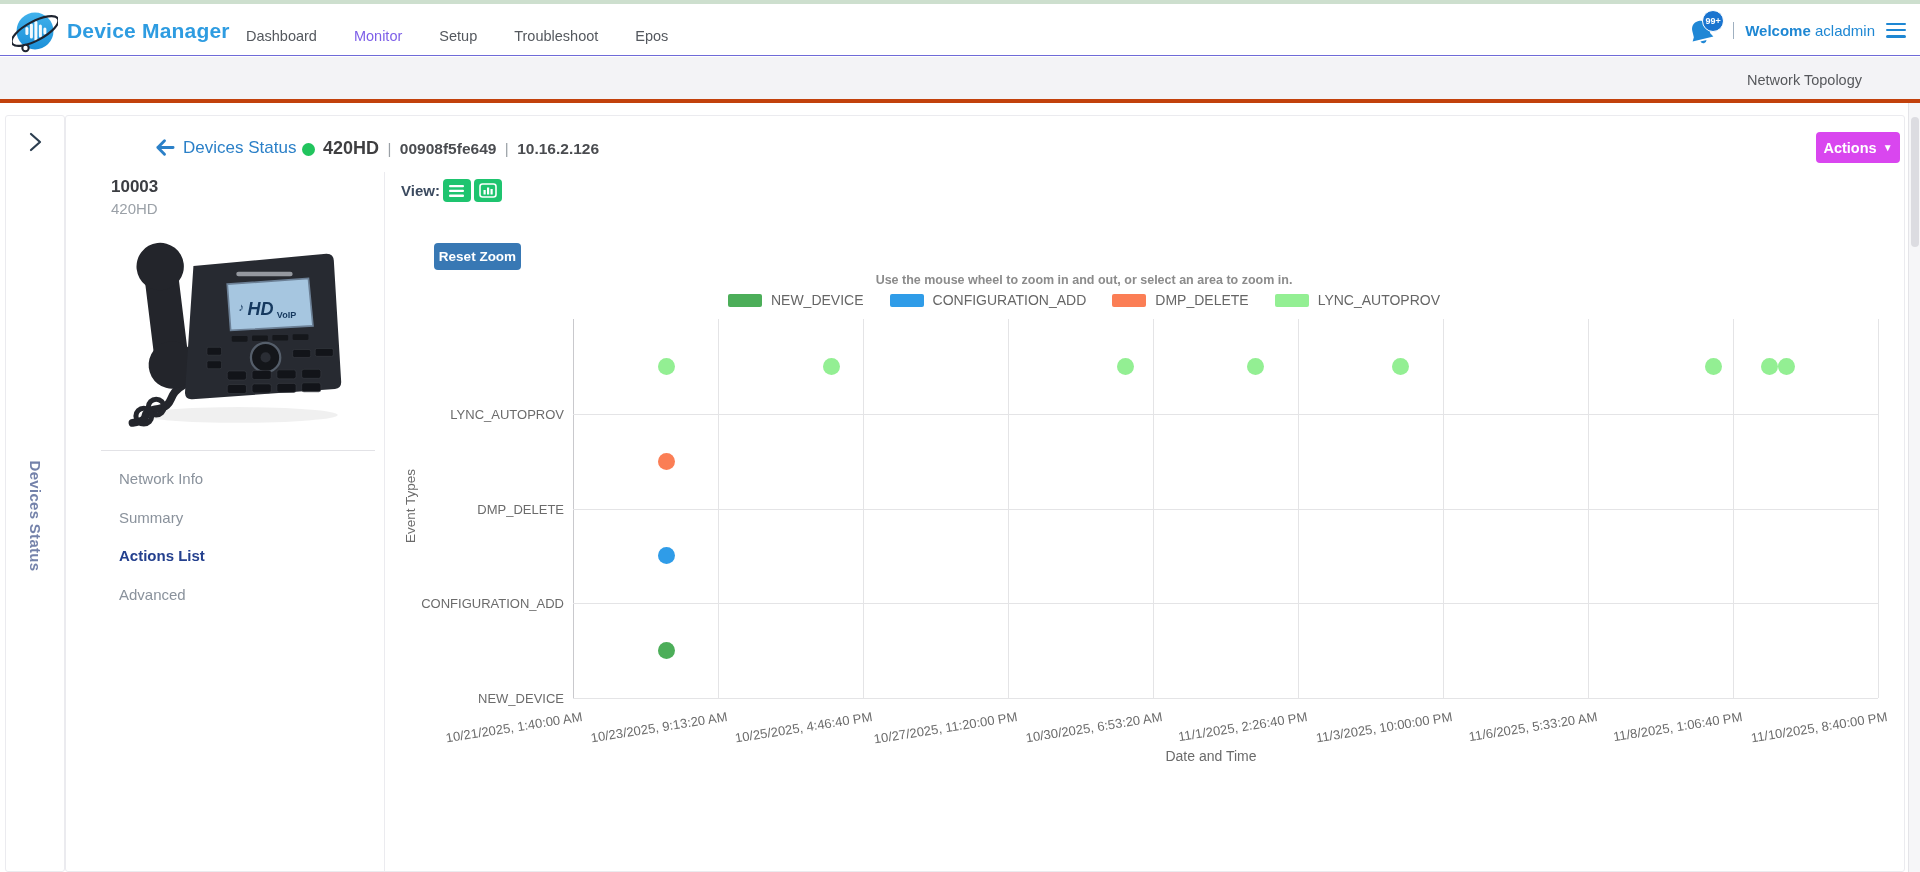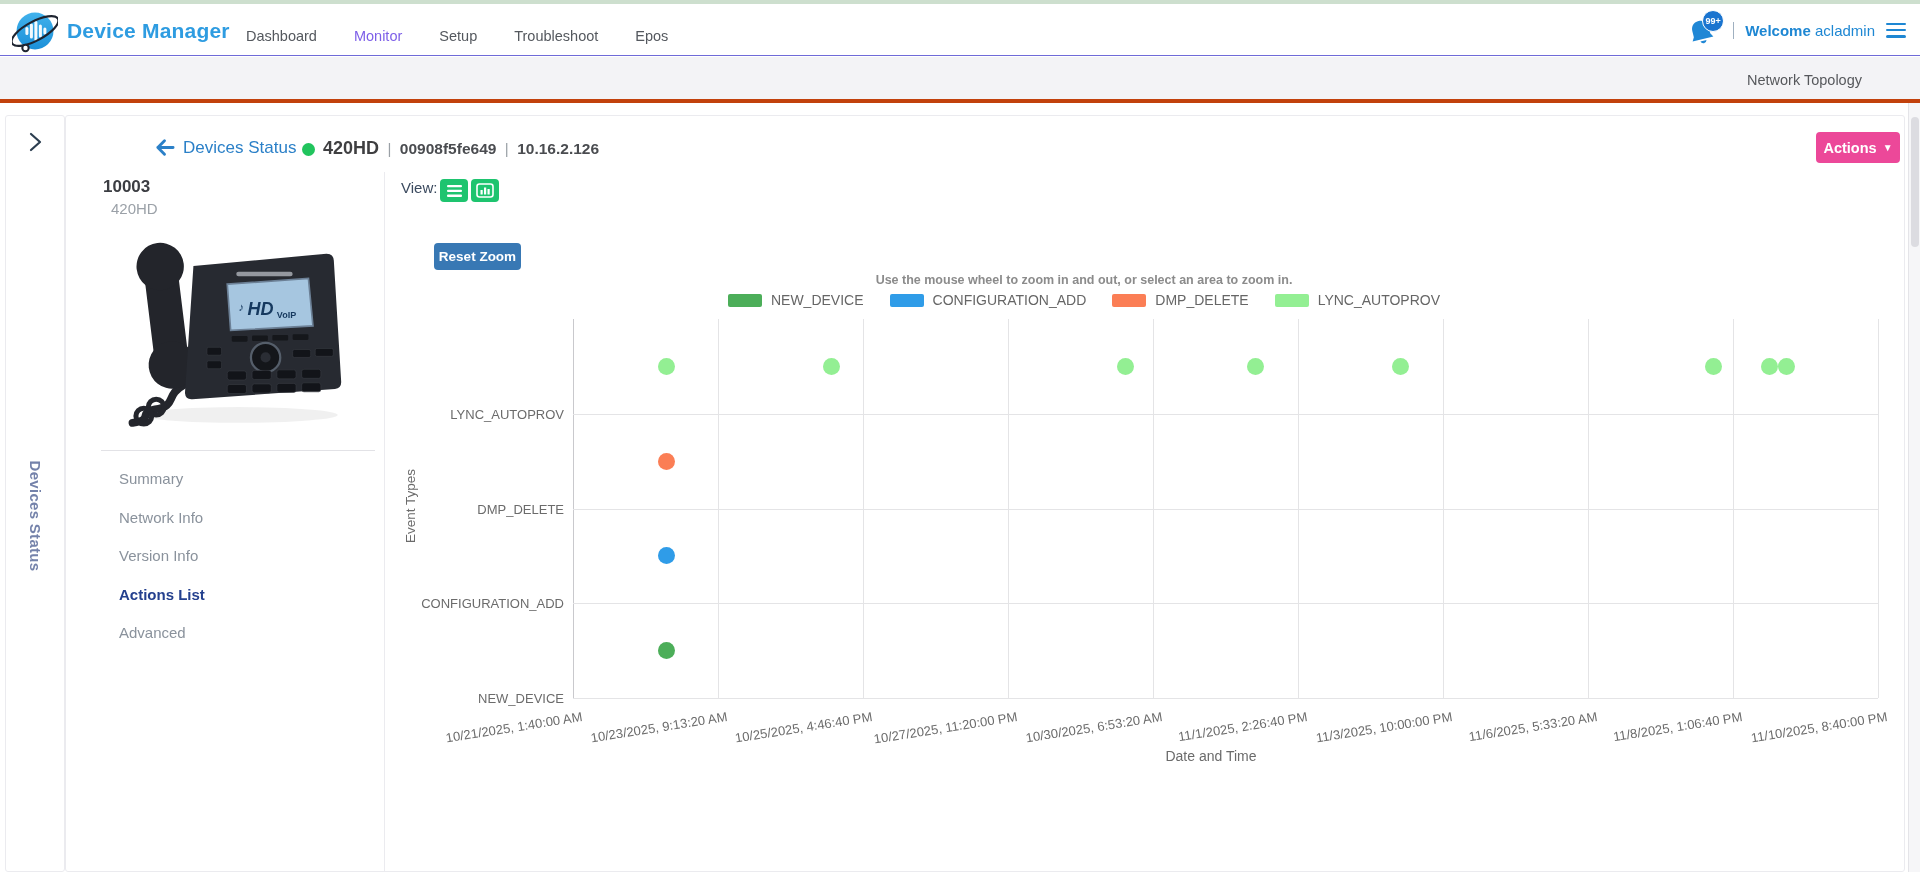--- a/index.html
+++ b/index.html
@@ -35,34 +35,34 @@
   
   .main-panel { position:absolute; left:65px; top:115px; width:1840px; height:757px; background:#fff; border:1px solid #ebebef; border-radius:3px; }
   .col-divider { position:absolute; left:318px; top:56px; bottom:0; width:1px; background:#ebebef; }
   .back-link { position:absolute; left:88px; top:21px; display:flex; align-items:center; gap:8px; cursor:pointer; }
   .back-link span.lbl { font-size:17px; color:#2b80c8; }
   .status-dot { position:absolute; left:236px; top:27px; width:13px; height:13px; border-radius:50%; }
   .device-title { position:absolute; left:257px; top:22px; white-space:nowrap; }
   .device-title .model { font-size:18px; font-weight:bold; color:#3f3f41; }
   .device-title .pipe { font-size:15px; color:#9aa0a6; padding:0 4px; }
   .device-title .sub { font-size:15.5px; font-weight:bold; color:#4a4c50; }
-  .actions-btn { position:absolute; left:1750px; top:16px; width:84px; height:31px; background:#ec4899; border:none; border-radius:4px; color:#fff; font-family:inherit; font-size:14.5px; font-weight:bold; cursor:pointer; display:flex; align-items:center; justify-content:center; gap:6px; }
+  .actions-btn { position:absolute; left:1750px; top:16px; width:84px; height:31px; background:#d946ef; border:none; border-radius:4px; color:#fff; font-family:inherit; font-size:14.5px; font-weight:bold; cursor:pointer; display:flex; align-items:center; justify-content:center; gap:6px; }
   .actions-btn .caret { font-size:10px; }
 
   
-  .dev-id { position:absolute; left:37px; top:61px; font-size:17px; font-weight:bold; color:#3b3d42; }
+  .dev-id { position:absolute; left:45px; top:61px; font-size:17px; font-weight:bold; color:#3b3d42; }
   .dev-model { position:absolute; left:45px; top:84px; font-size:15px; color:#9ba1a8; }
   .phone-img { position:absolute; left:28px; top:105px; }
   .card-divider { position:absolute; left:35px; top:334px; width:274px; height:1px; background:#e2e2e6; }
   .dev-menu { position:absolute; left:0; top:344px; width:318px; }
   .dev-menu .mi { height:38.5px; line-height:38.5px; padding-left:53px; font-size:15px; color:#8a929c; cursor:pointer; }
   .dev-menu .mi.active { color:#24408e; font-weight:bold; }
 
   
-  .view-row { position:absolute; left:335px; top:63px; display:flex; align-items:flex-start; gap:3px; }
+  .view-row { position:absolute; left:335px; top:63px; display:flex; align-items:center; gap:3px;font-weight:bold; }
   .view-label { font-size:15px; color:#3b4a5f; }
   .icon-btn { width:28px; height:23px; background:#1ec46f; border:none; border-radius:4px; cursor:pointer; display:flex; align-items:center; justify-content:center; }
   .reset-zoom { position:absolute; left:368px; top:127px; width:87px; height:27px; background:#3878b4; border:none; border-radius:4px; color:#fff; font-family:inherit; font-size:13.5px; font-weight:bold; cursor:pointer; }
   .chart-hint { position:absolute; left:335px; top:157px; width:1366px; text-align:center; font-size:12.5px; font-weight:bold; color:#8b8b8b; }
   .legend-row { position:absolute; left:335px; top:176px; width:1366px; display:flex; justify-content:center; align-items:center; gap:26px; }
   .legend-item { display:flex; align-items:center; gap:9px; }
   .legend-swatch { width:34px; height:13px; border-radius:2px; }
   .legend-label { font-size:14px; color:#666; white-space:nowrap; }
 
   .chart-layer { position:absolute; left:0; top:0; width:1840px; height:757px; }
@@ -204,23 +204,22 @@
         <rect x="184" y="131.5" width="17" height="8" rx="2"></rect>
         <rect x="118" y="145" width="17" height="8" rx="2"></rect>
         <rect x="140" y="144.5" width="17" height="8" rx="2"></rect>
         <rect x="162" y="144" width="17" height="8" rx="2"></rect>
         <rect x="184" y="143.5" width="17" height="8" rx="2"></rect>
       </g>
     </svg>
   </div>
   <div class="card-divider"></div>
   <div class="dev-menu" id="dev-menu">
+      <div class="mi">Network Info</div>
       <div class="mi">Summary</div>
-      <div class="mi">Network Info</div>
-      <div class="mi">Version Info</div>
       <div class="mi active">Actions List</div>
       <div class="mi">Advanced</div>
     </div>
 
   <div class="view-row">
     <span class="view-label">View:</span>
     <button class="icon-btn">
       <svg width="17" height="14" viewBox="0 0 17 14">
         <g fill="#fff">
             <rect x="1" y="1" width="15" height="2.3" rx="1"></rect>

